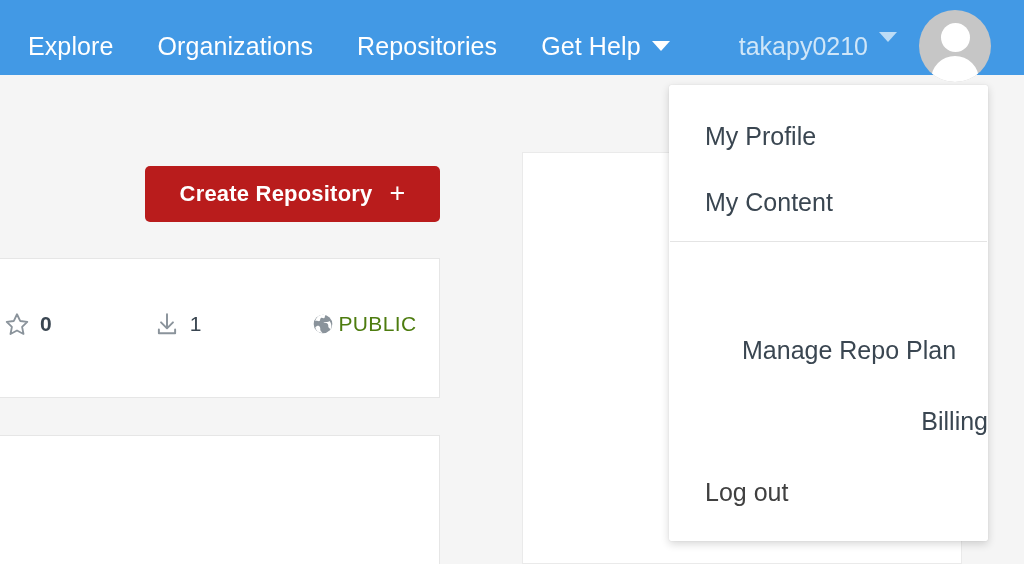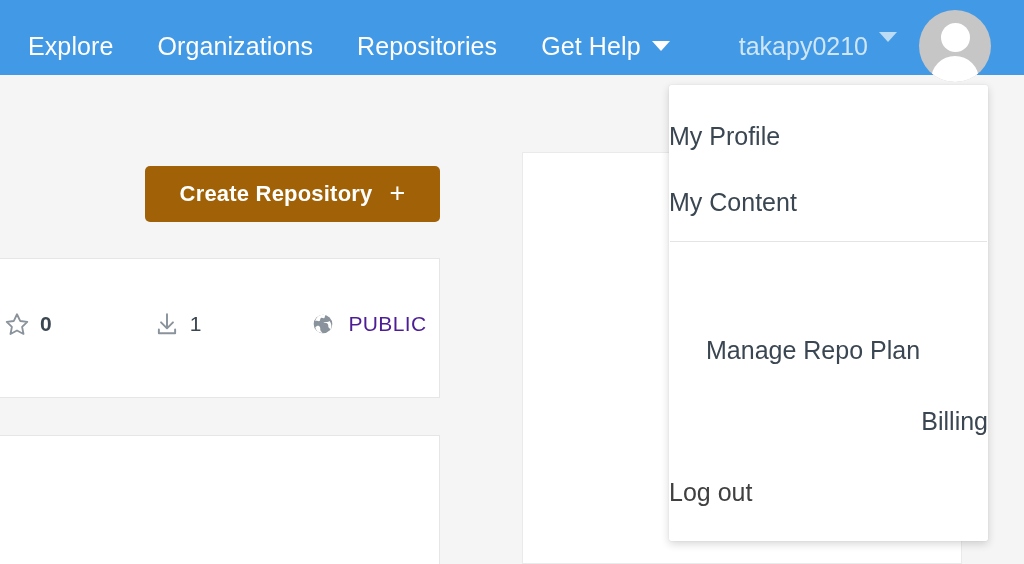--- a/index.html
+++ b/index.html
@@ -112,21 +112,21 @@
     top: 46px;
   }
 
   
   .create-repo-btn {
     position: absolute;
     left: 145px;
     top: 166px;
     width: 295px;
     height: 56px;
-    background: #a16207;
+    background: #b91c1c;
     border: none;
     border-radius: 5px;
     color: #ffffff;
     font-family: "Liberation Sans", sans-serif;
     font-size: 22px;
     font-weight: bold;
     letter-spacing: 0.2px;
     display: flex;
     align-items: center;
     justify-content: center;
@@ -174,23 +174,23 @@
     font-size: 21px;
     margin-right: 0;
   }
   .stat .value {
     margin-left: 10px;
   }
   .stat.stars .value { font-weight: bold; }
   .stat.downloads { margin-left: 102px; }
   .stat.visibility { margin-left: 110px; }
   .stat.visibility .value {
-    color: #4c1d95;
+    color: #4d7c0f;
     letter-spacing: 0.4px;
-    margin-left: 13px;
+    margin-left: 3px;
   }
   .icon-svg { display: block; }
 
   
   .center-card {
     position: absolute;
     left: 522px;
     top: 152px;
     width: 440px;
     height: 412px;
@@ -233,20 +233,21 @@
     z-index: 40;
     overflow: hidden;
   }
   .dropdown-item {
     position: absolute;
     left: 0;
     width: 319px;
     height: 40px;
     display: flex;
     align-items: center;
+    padding-left: 36px;
     box-sizing: border-box;
     color: #3a4651;
     font-size: 25px;
     white-space: nowrap;
     cursor: pointer;
   }
   .dropdown-item.danger { color: #404040; align-items: center; }
   .dropdown-divider {
     position: absolute;
     left: 1px;

